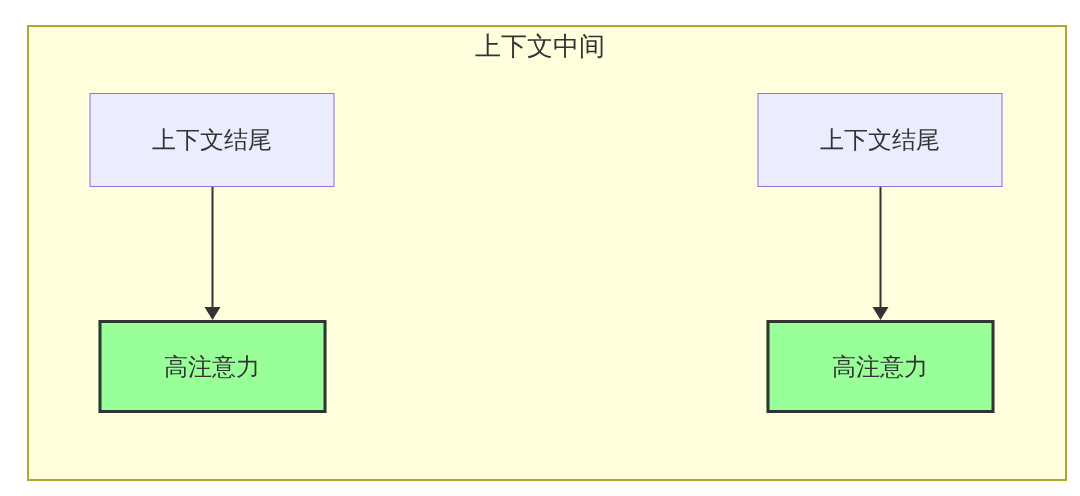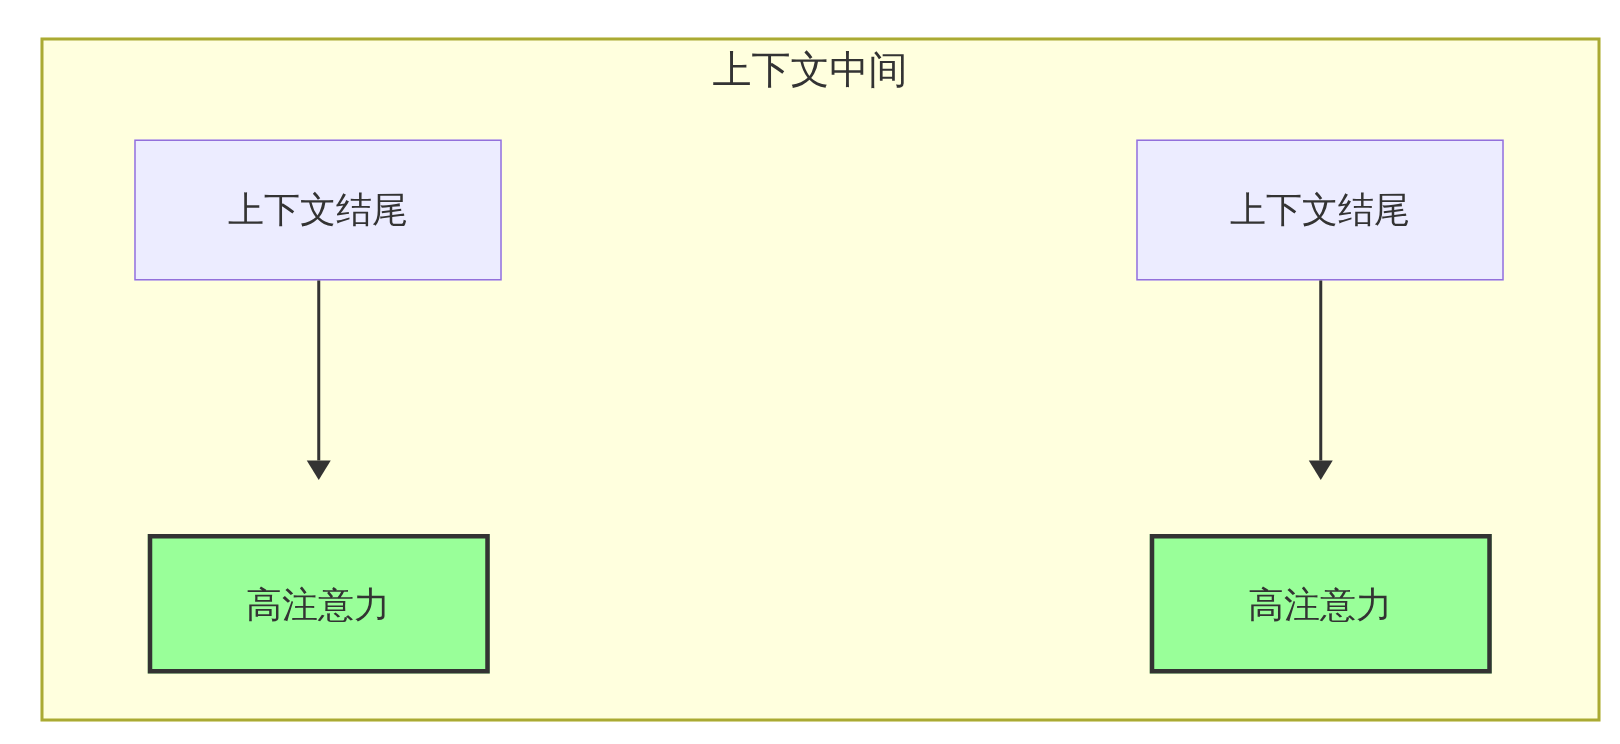--- a/index.html
+++ b/index.html
@@ -82,21 +82,21 @@
     height: 93px;
     box-sizing: border-box;
     border: 3px solid #333333;
     color: #333333;
     font-size: 24px;
     display: flex;
     align-items: center;
     justify-content: center;
     text-align: center;
   }
-  .level-high { background: #99ff99; margin-top: 36px; }
+  .level-high { background: #99ff99; }
   .level-low  { background: #ff9999; }
 </style>
 </head>
 <body>
 
 <div class="canvas">
   <div class="subgraph"></div>
 
   <div class="diagram-title">上下文中间</div>
 

